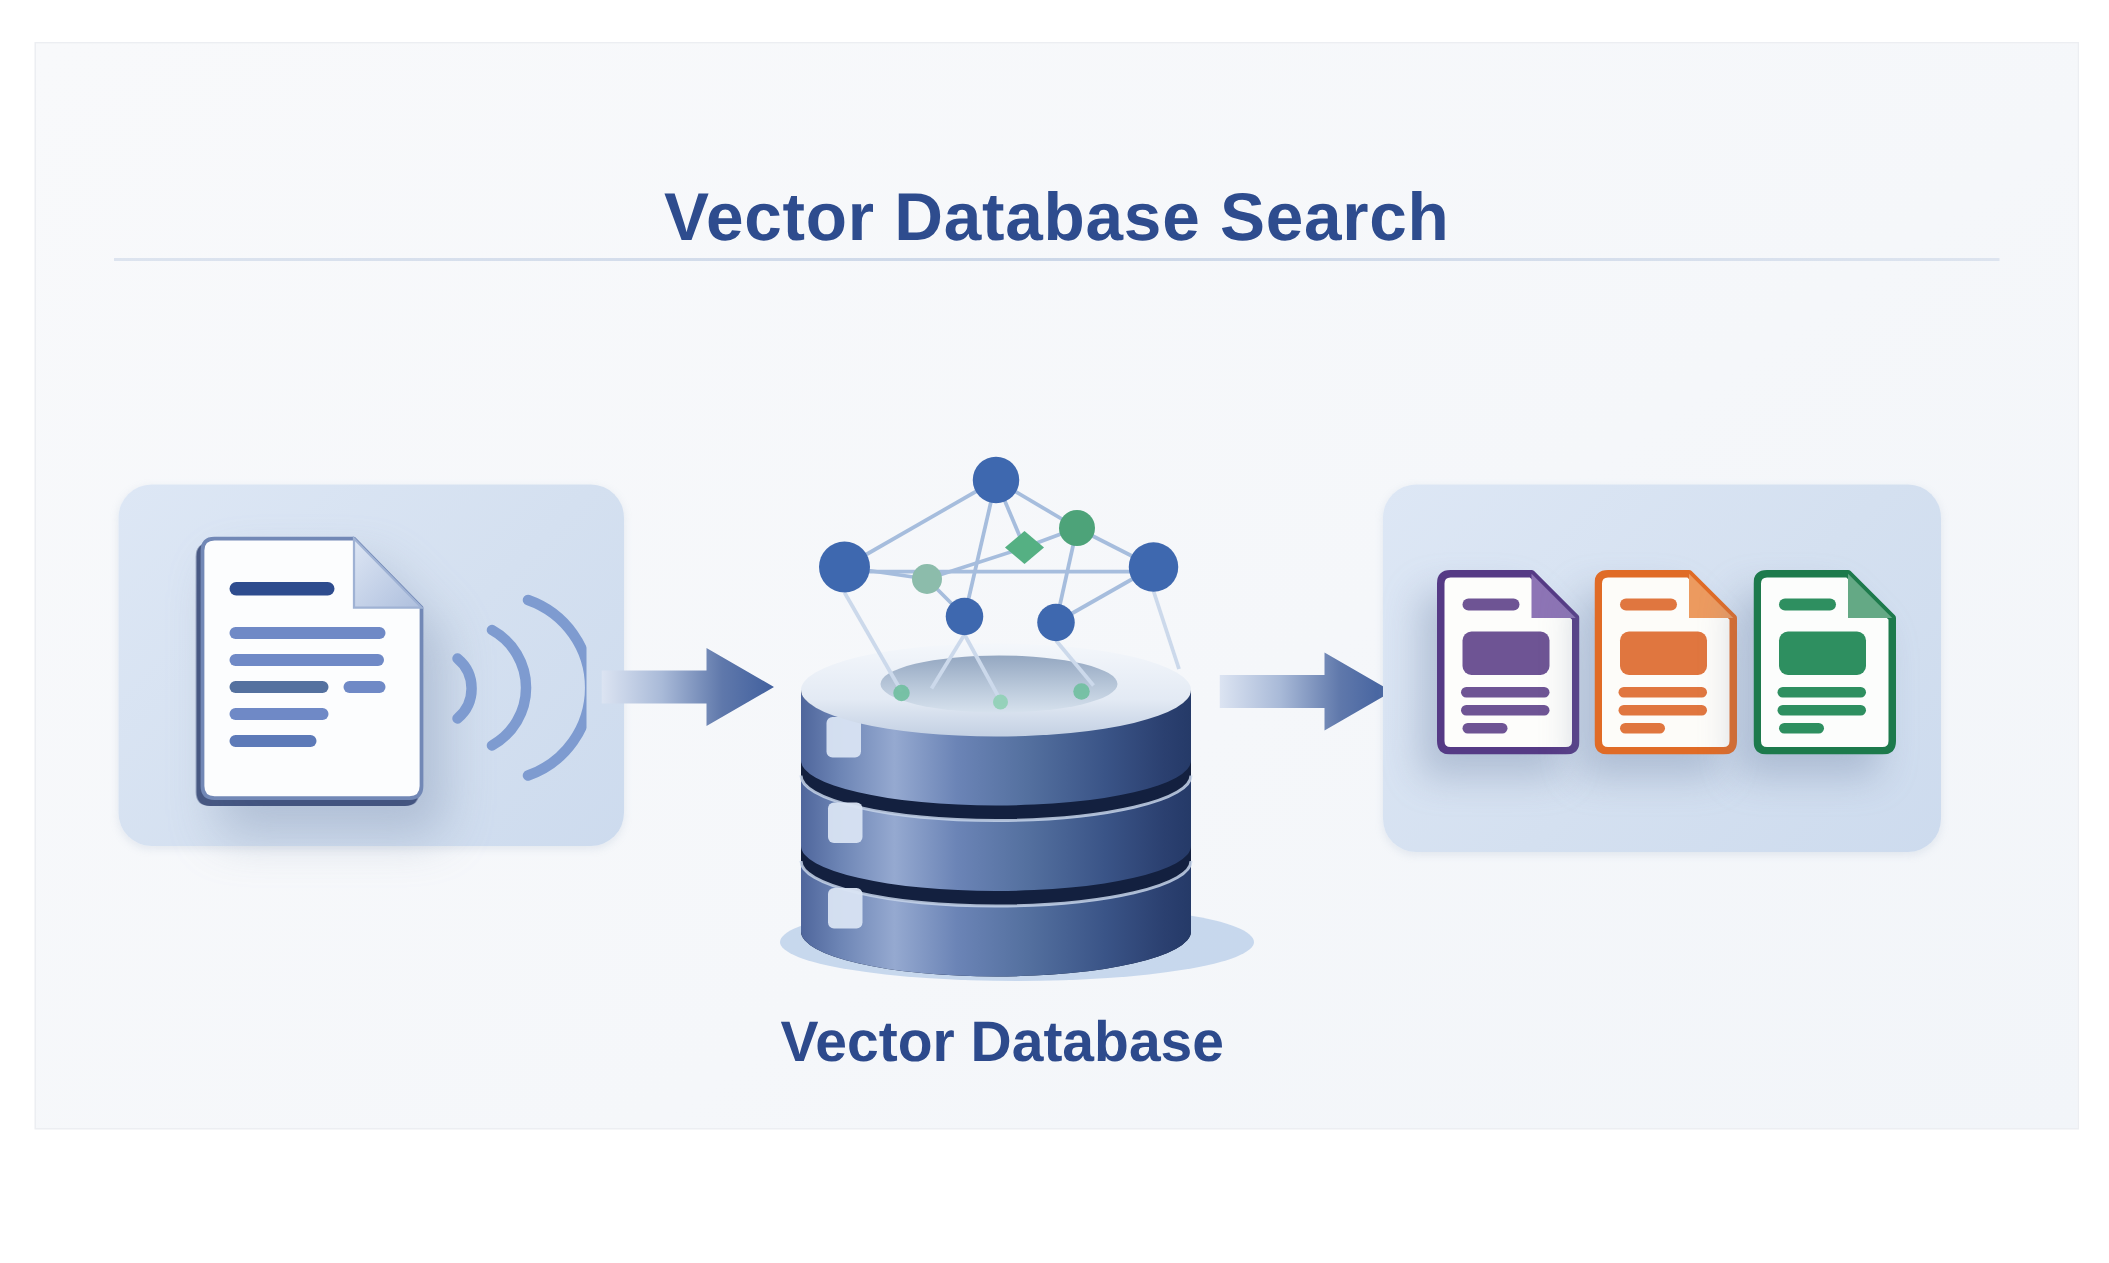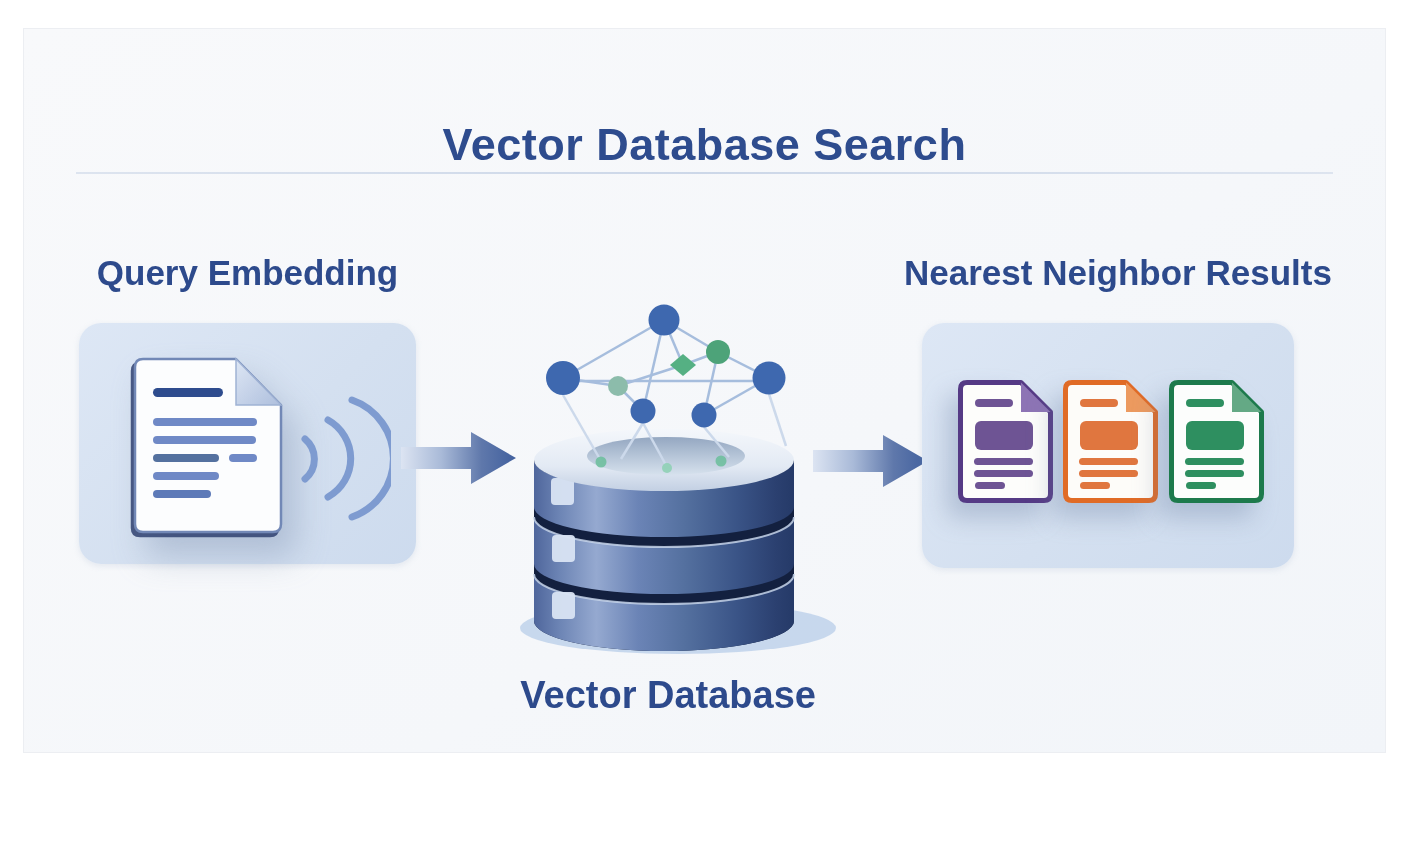--- a/index.html
+++ b/index.html
@@ -55,21 +55,20 @@
   .rdoc-green{left:247px;}
 </style>
 </head>
 <body>
 
 <div class="panel">
 
   <div class="title">Vector Database Search</div>
   <div class="divider"></div>
 
-  <div class="section-heading heading-query">Query Embedding</div>
 
   <div class="card card-query">
     <svg class="doc-query-svg" viewBox="0 0 152 180">
       <defs>
         <linearGradient id="foldGrad" x1="0" y1="0" x2="1" y2="1">
           <stop offset="0%" stop-color="#dde6f4"></stop>
             <stop offset="100%" stop-color="#aebfdd"></stop>
         </linearGradient>
       </defs>
       <path d="M11,3 H104 L149,49 V168 Q149,176 141,176 H11 Q3,176 3,168 V11 Q3,3 11,3 Z" fill="#fcfdfe" stroke="#7288b6" stroke-width="2.5" stroke-linejoin="round"></path>
@@ -176,21 +175,20 @@
       <polygon points="202,63 215,74 202,85 189,74" fill="#55b083"></polygon>
     </g>
   </svg>
 
   <div class="db-label">Vector Database</div>
 
   <svg class="arrow-svg arrow-2" viewBox="0 0 118 58">
     <polygon points="0,18 70,18 70,3 115,29 70,55 70,40 0,40" fill="url(#arrowGrad1)"></polygon>
   </svg>
 
-  <div class="section-heading heading-results">Nearest Neighbor Results</div>
 
   <div class="card card-results">
 
     <svg class="result-doc-svg rdoc-purple" viewBox="0 0 95 123">
       <path d="M9,2.5 H63 L92.5,32 V114 Q92.5,120.5 86,120.5 H9 Q2.5,120.5 2.5,114 V9 Q2.5,2.5 9,2.5 Z" fill="#fdfdfb" stroke="#553a85" stroke-width="5" stroke-linejoin="round"></path>
       <path d="M63,2.5 L92.5,32 H63 Z" fill="#8d74b5"></path>
       <rect x="17" y="19" width="38" height="8" rx="4" fill="#6e5494"></rect>
       <rect x="17" y="41" width="58" height="29" rx="6" fill="#6e5494"></rect>
       <rect x="16" y="78" width="59" height="7" rx="3.5" fill="#6e5494"></rect>
       <rect x="16" y="90" width="59" height="7" rx="3.5" fill="#6e5494"></rect>

